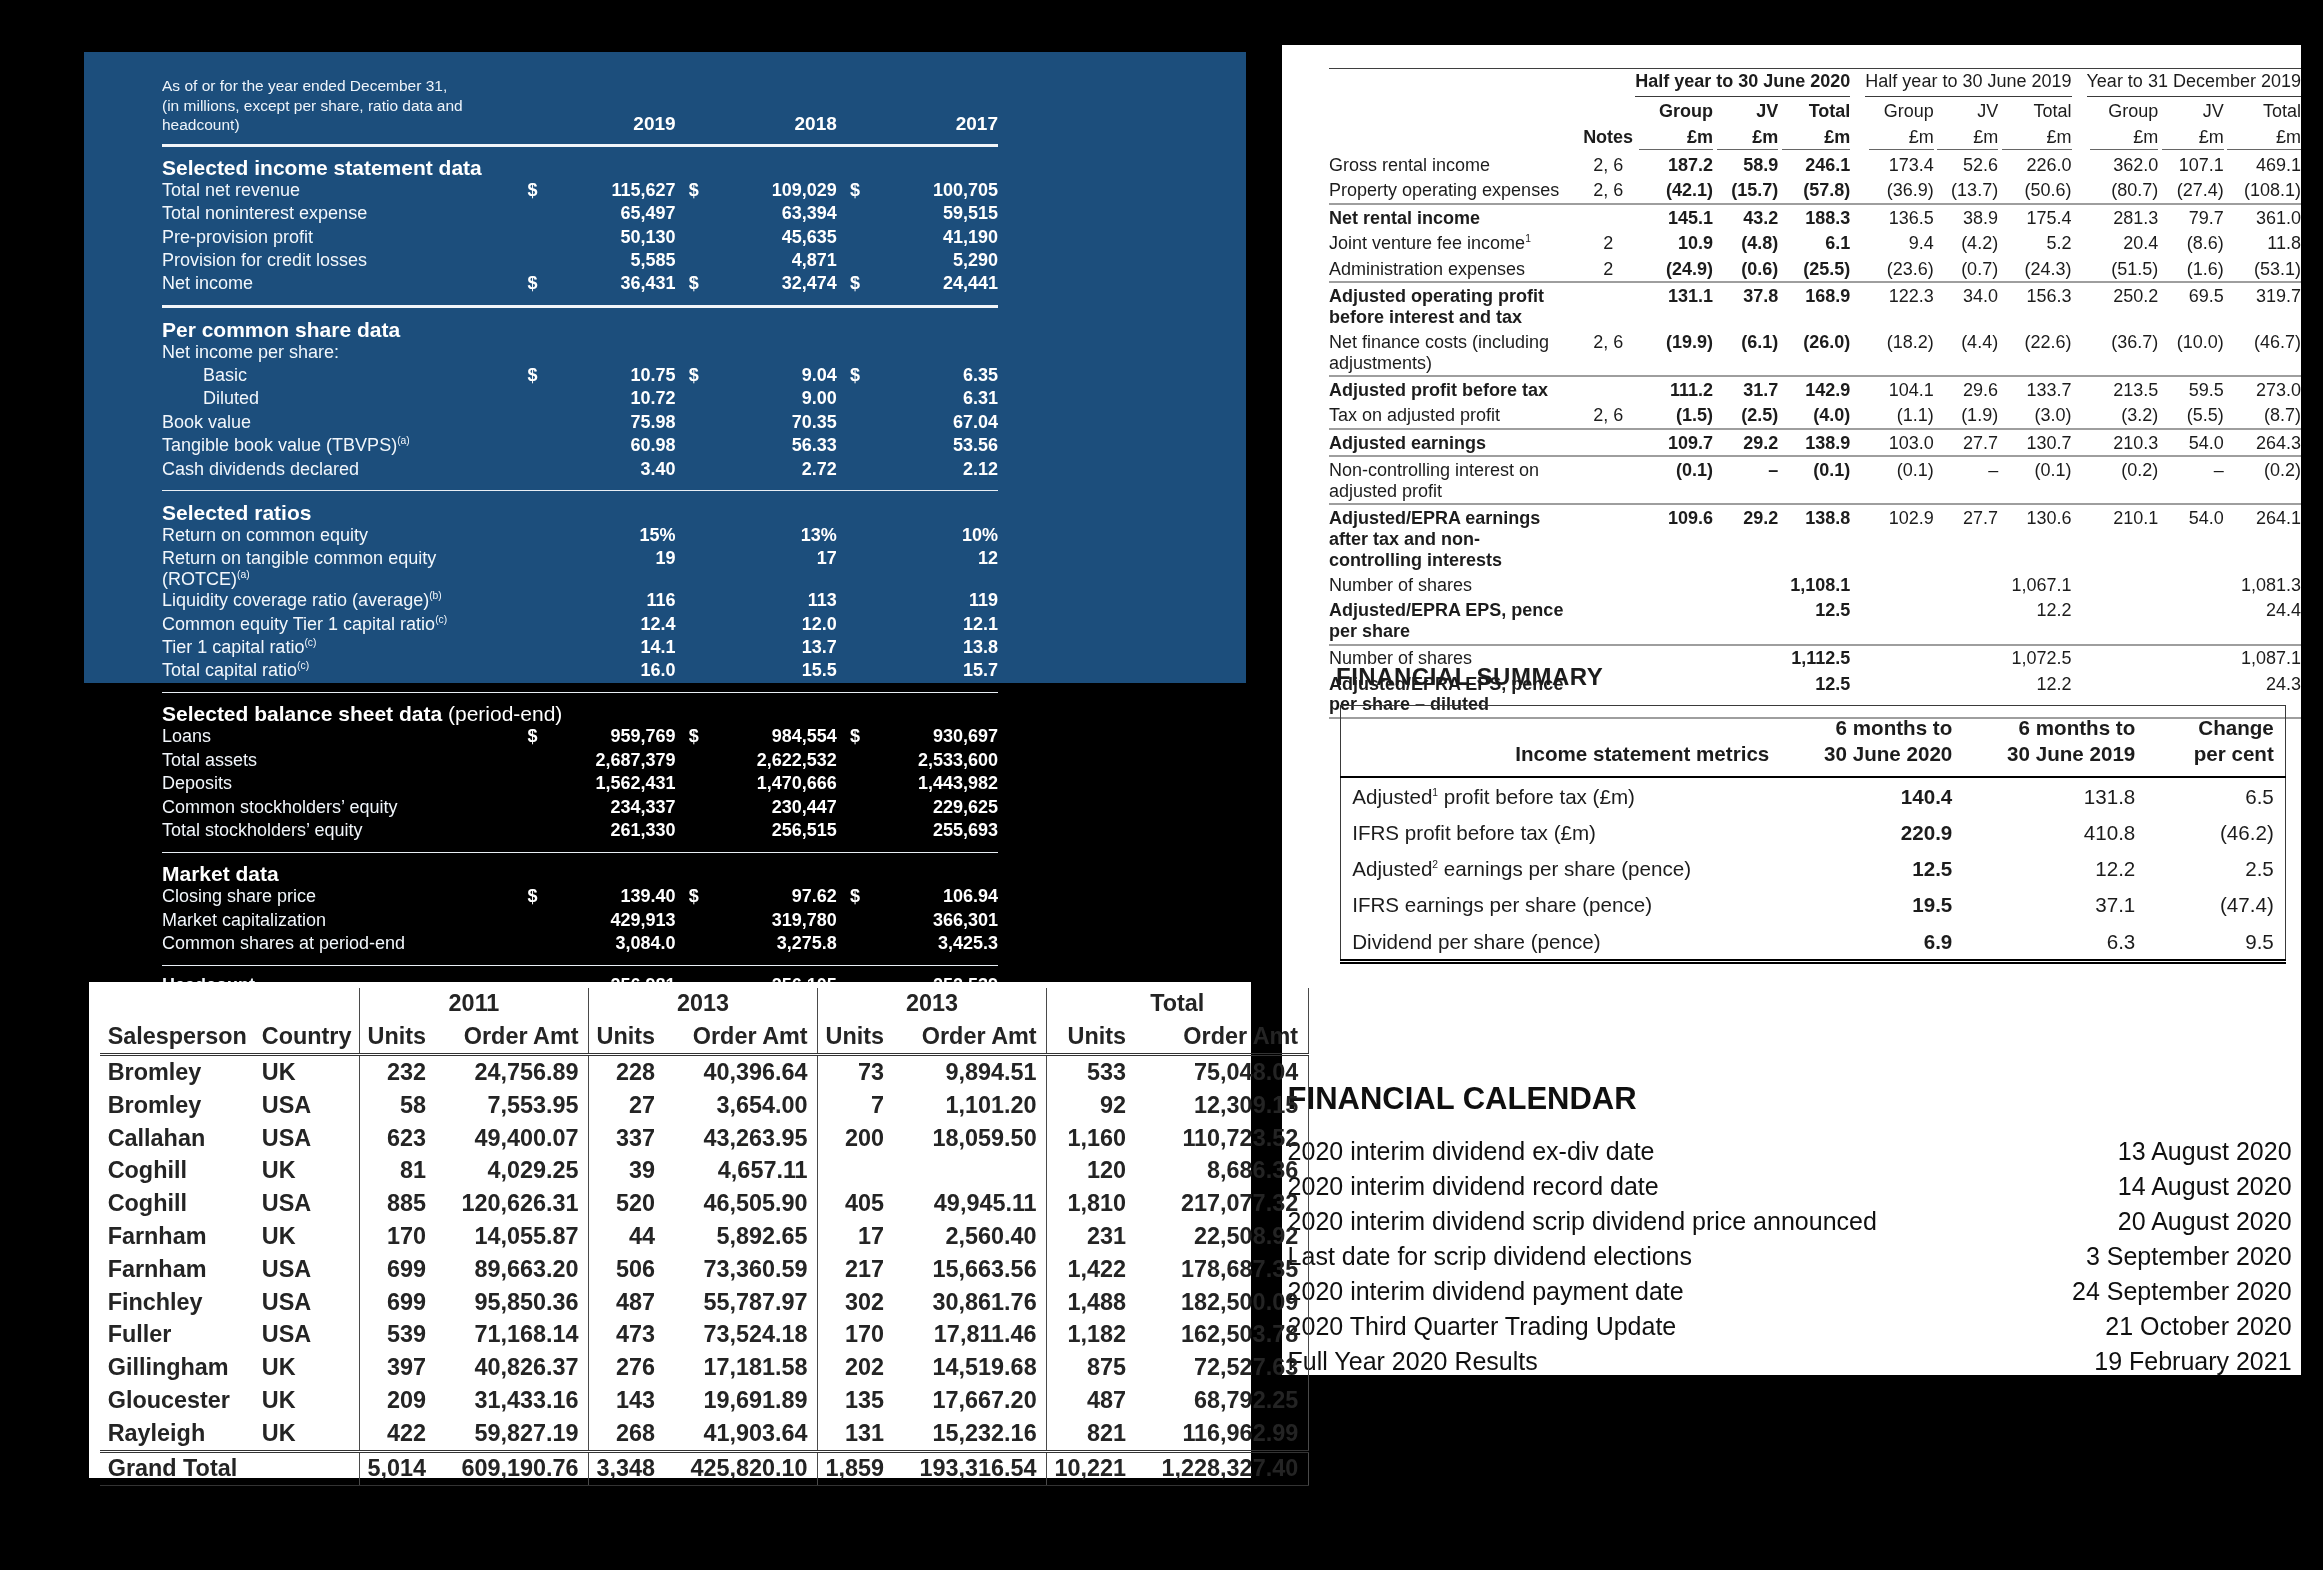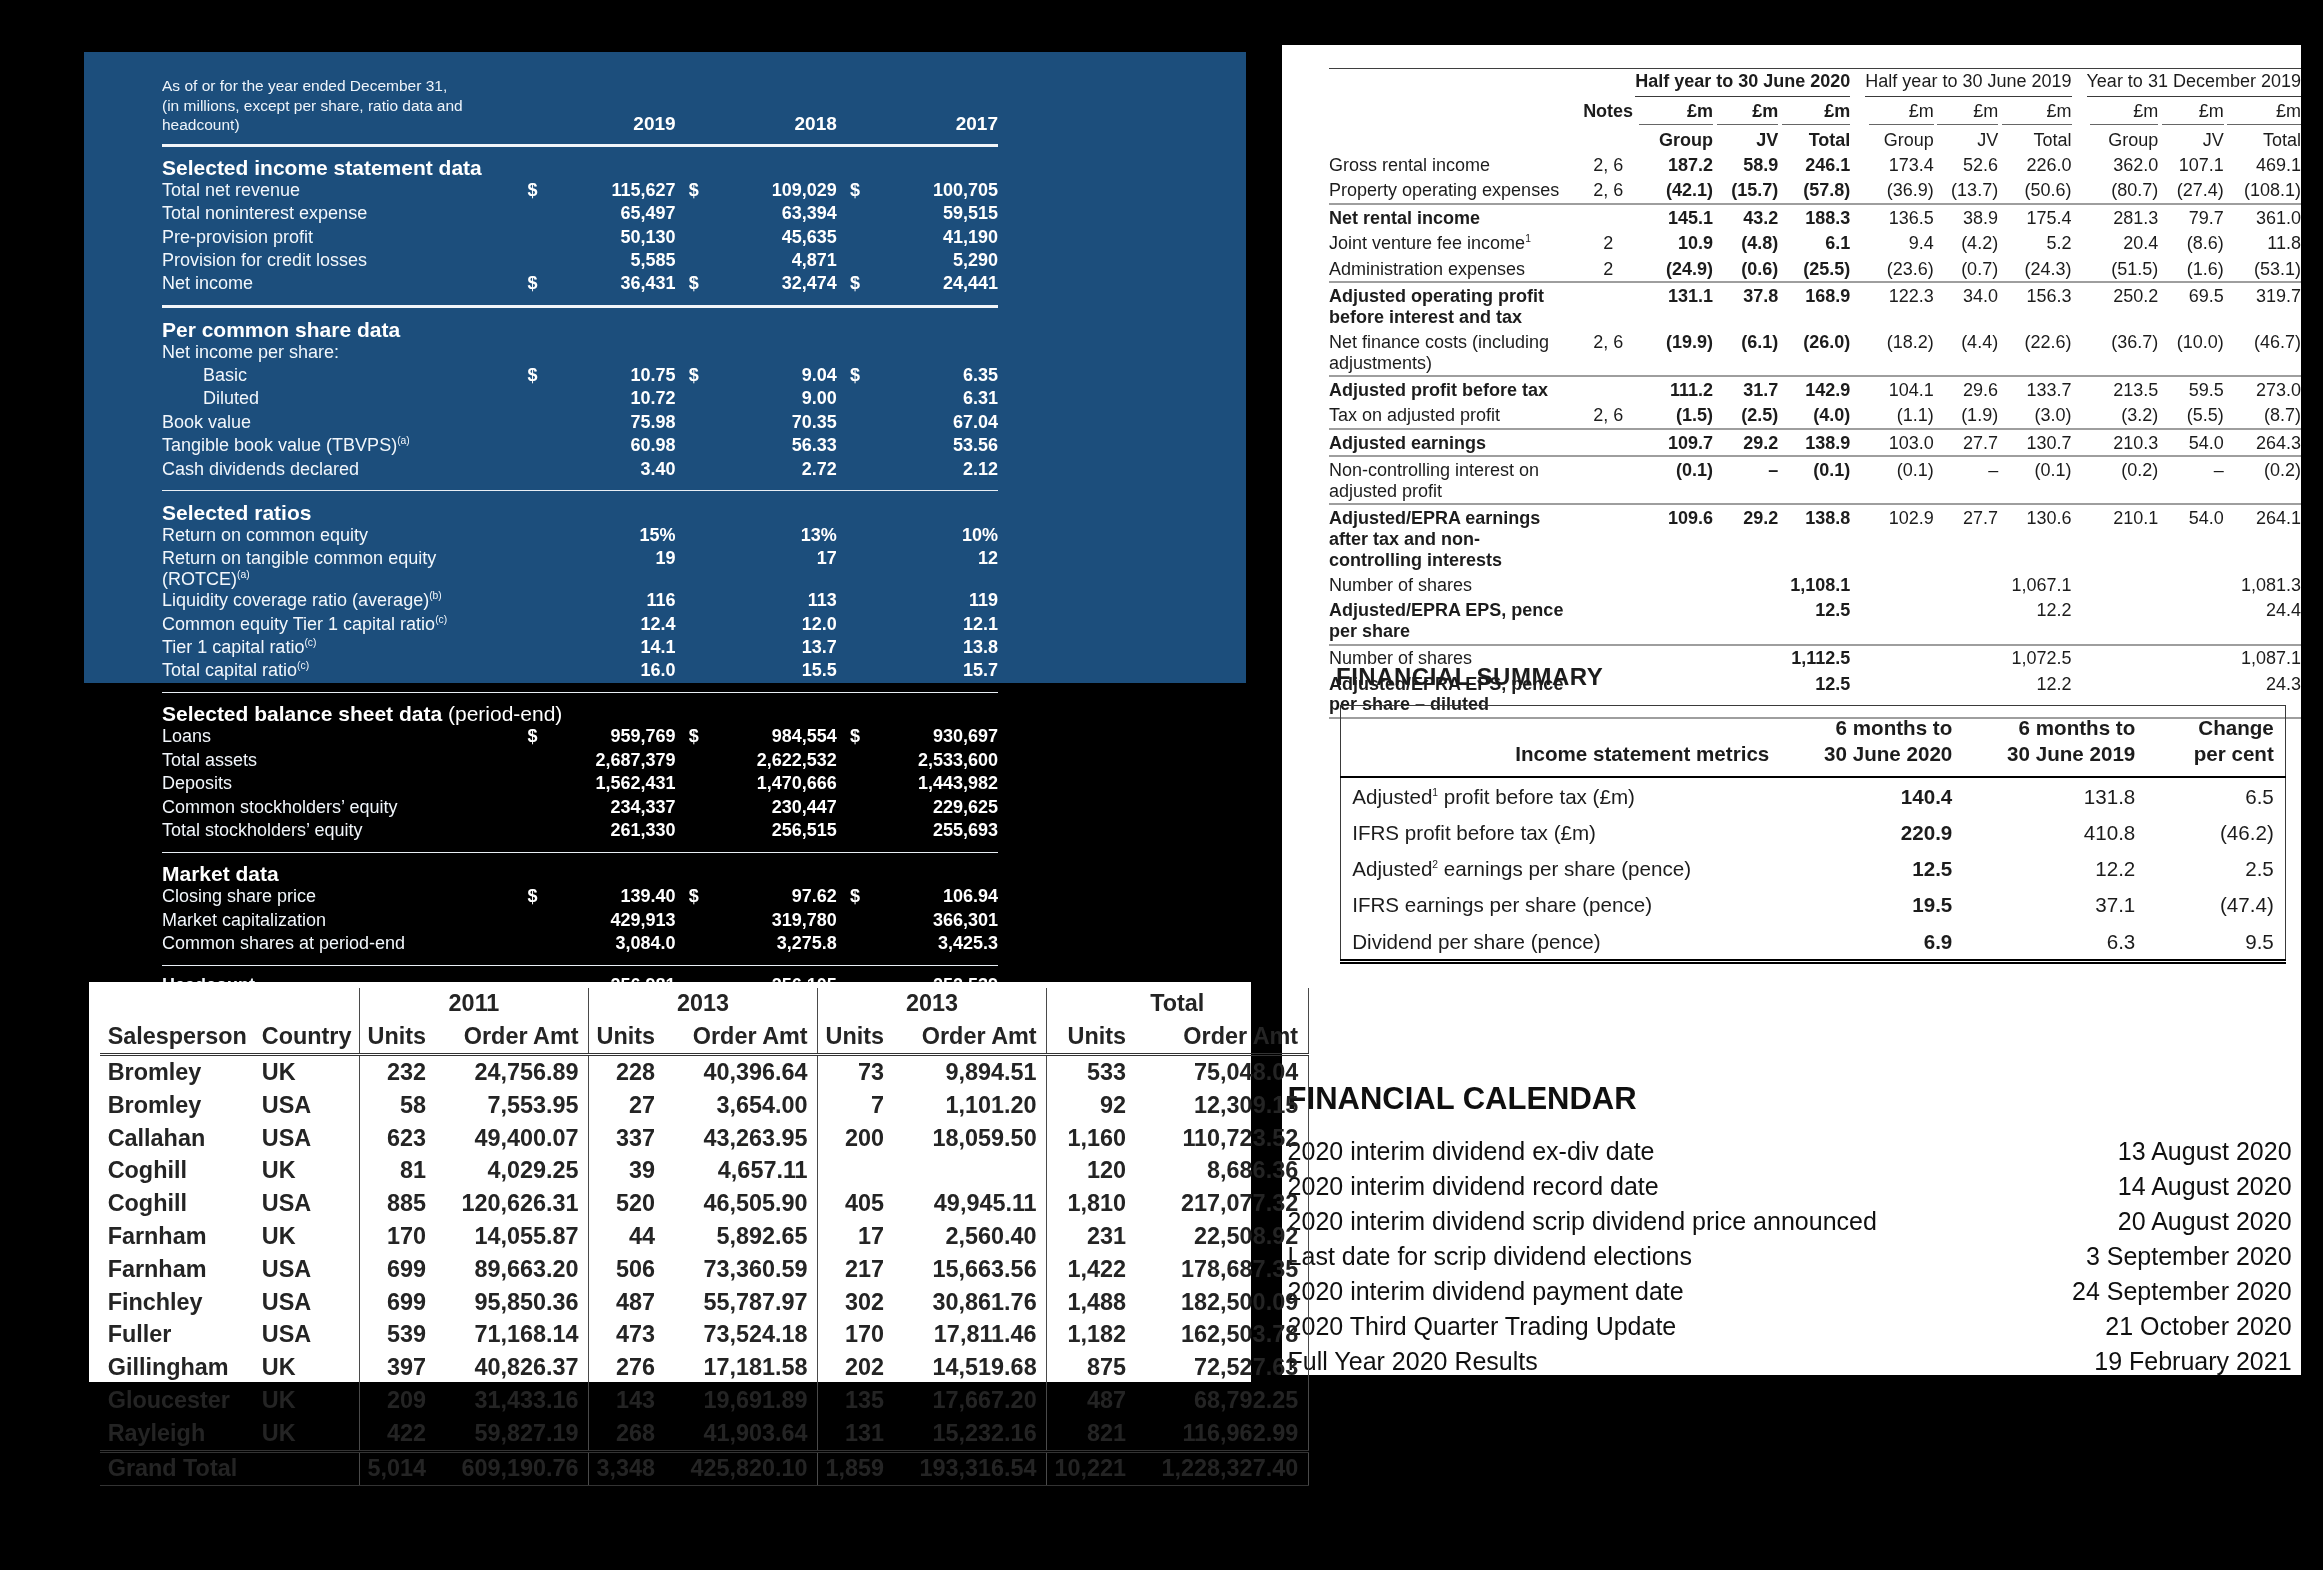--- a/index.html
+++ b/index.html
@@ -52,21 +52,21 @@
   .fst td{padding:6.6px 11.2px 5.6px 11.2px;text-align:right;}
   .fst td.lb{text-align:left;}
   .fst .b{font-weight:700;}
 
   
   .cal{position:absolute;left:5.6px;top:1036px;width:1004px;color:#101010;}
   .cal-title{font-size:31px;font-weight:700;margin-bottom:17px;}
   .crow{display:flex;justify-content:space-between;font-size:25px;line-height:35px;}
 
   
-  #pivot{left:89px;top:982px;width:1162px;height:400px;background:#fff;color:#242424;}
+  #pivot{left:89px;top:982px;width:1162px;height:496px;background:#fff;color:#242424;}
   .pv{position:absolute;left:11.2px;top:5.6px;}
   table.pt{border-collapse:collapse;font-size:23.4px;font-weight:700;}
   .pt th,.pt td{padding:1.9px 7.5px;height:29px;white-space:nowrap;font-weight:700;}
   .pt .yl{text-align:center;}
   .pt .lb{text-align:left;}
   .pt .u{text-align:right;padding-right:28px;}
   .pt .a{text-align:right;padding-right:9.4px;}
   .pt .vl{border-left:1.9px solid #4a4a4a;}
   .pt .vr{border-right:1.9px solid #4a4a4a;}
   .pt tr.hdr2 th{border-bottom:3.7px double #333;}
@@ -293,61 +293,61 @@
               </th>
               <th colspan="3">
                 <div class="gt-line gap">Half year to 30 June 2019</div>
               </th>
               <th colspan="3">
                 <div class="gt-line gap">Year to 31 December 2019</div>
               </th>
             </tr>
             <tr>
               <td></td>
-              <th class="nt b">Notes</th>
-              <th class="num b">
-                <span class="um">£m</span>
-              </th>
-              <th class="num b">
-                <span class="um">£m</span>
-              </th>
-              <th class="num b">
-                <span class="um">£m</span>
-              </th>
-              <th class="num">
-                <span class="um gap">£m</span>
-              </th>
-              <th class="num">
-                <span class="um">£m</span>
-              </th>
-              <th class="num">
-                <span class="um">£m</span>
-              </th>
-              <th class="num">
-                <span class="um gap">£m</span>
-              </th>
-              <th class="num">
-                <span class="um">£m</span>
-              </th>
-              <th class="num">
-                <span class="um">£m</span>
-              </th>
-            </tr>
-            <tr>
-              <td></td>
               <td></td>
               <th class="num b">Group</th>
               <th class="num b">JV</th>
               <th class="num b">Total</th>
               <th class="num">Group</th>
               <th class="num">JV</th>
               <th class="num">Total</th>
               <th class="num">Group</th>
               <th class="num">JV</th>
               <th class="num">Total</th>
+            </tr>
+            <tr>
+              <td></td>
+              <th class="nt b">Notes</th>
+              <th class="num b">
+                <span class="um">£m</span>
+              </th>
+              <th class="num b">
+                <span class="um">£m</span>
+              </th>
+              <th class="num b">
+                <span class="um">£m</span>
+              </th>
+              <th class="num">
+                <span class="um gap">£m</span>
+              </th>
+              <th class="num">
+                <span class="um">£m</span>
+              </th>
+              <th class="num">
+                <span class="um">£m</span>
+              </th>
+              <th class="num">
+                <span class="um gap">£m</span>
+              </th>
+              <th class="num">
+                <span class="um">£m</span>
+              </th>
+              <th class="num">
+                <span class="um">£m</span>
+              </th>
             </tr>
           </thead>
           <tbody>
             <tr>
               <td class="lb">Gross rental income</td>
               <td class="nt">2, 6</td>
               <td class="num b">187.2</td>
               <td class="num b">58.9</td>
               <td class="num b">246.1</td>
               <td class="num">173.4</td>

